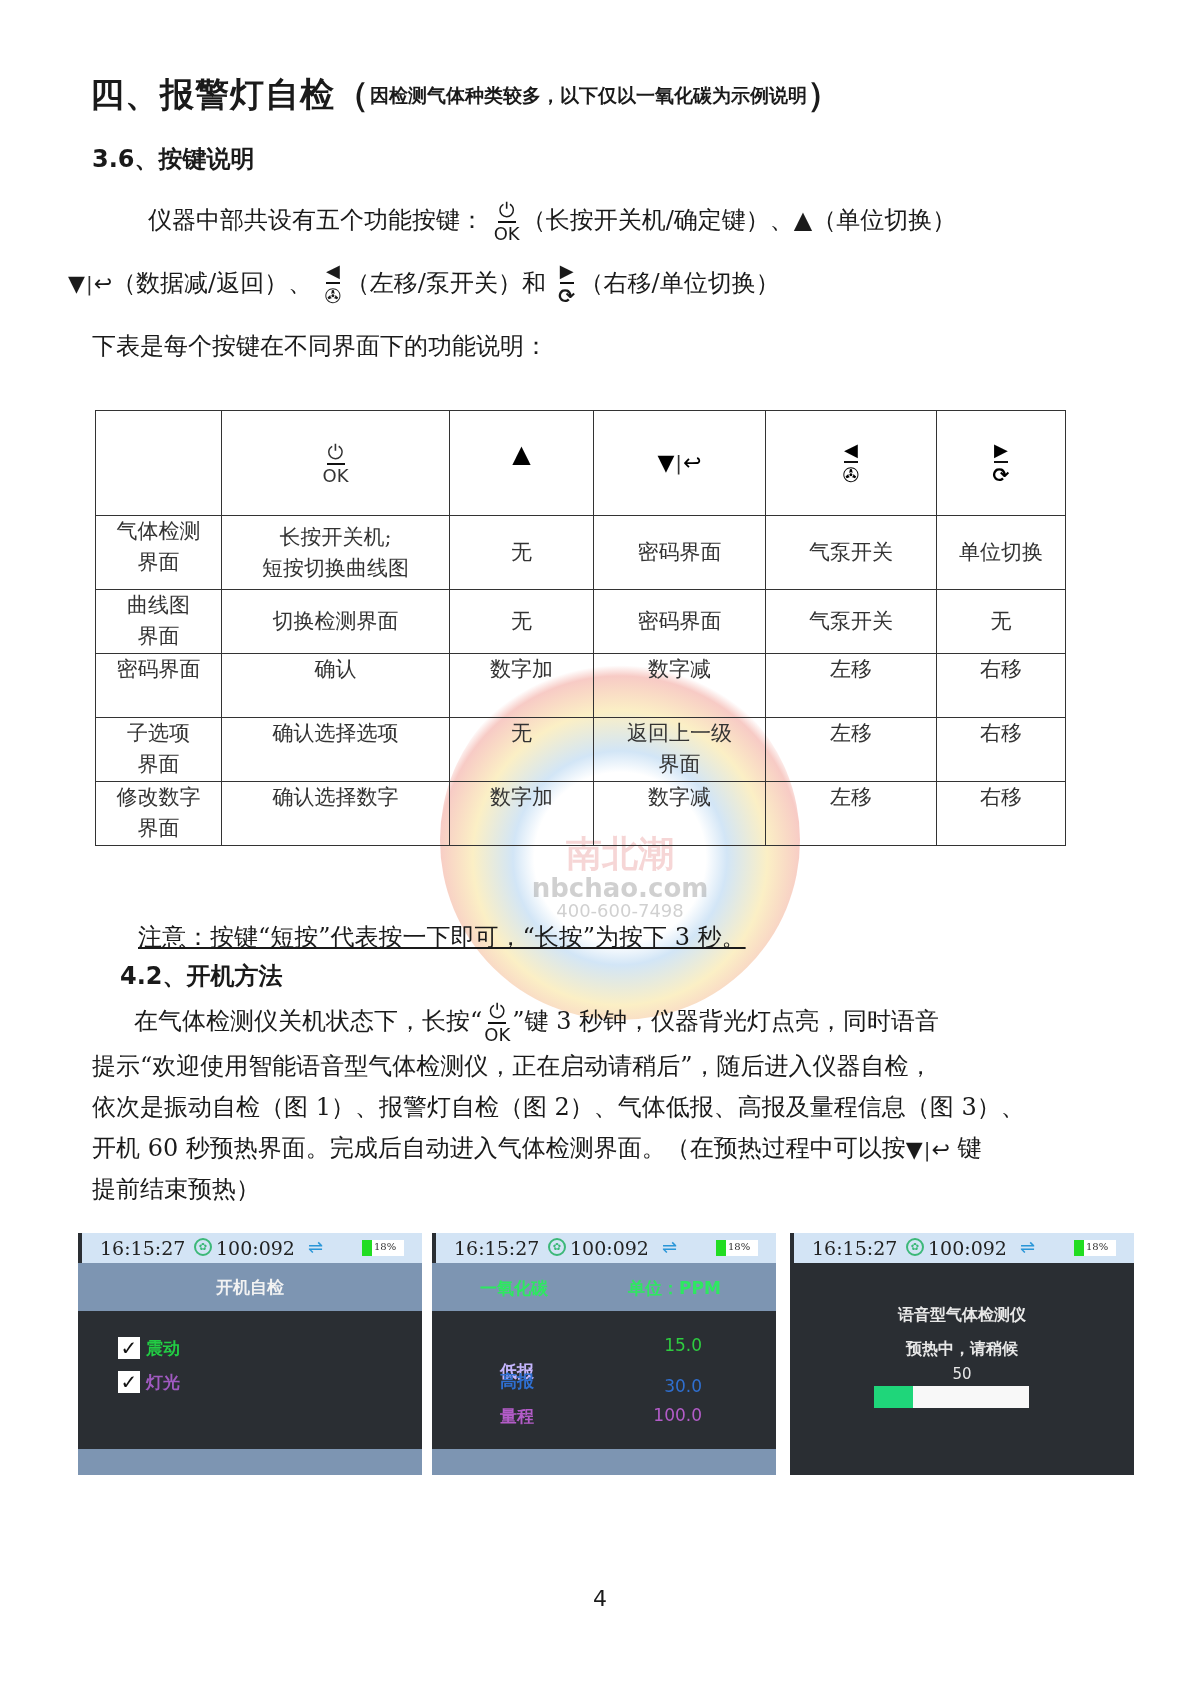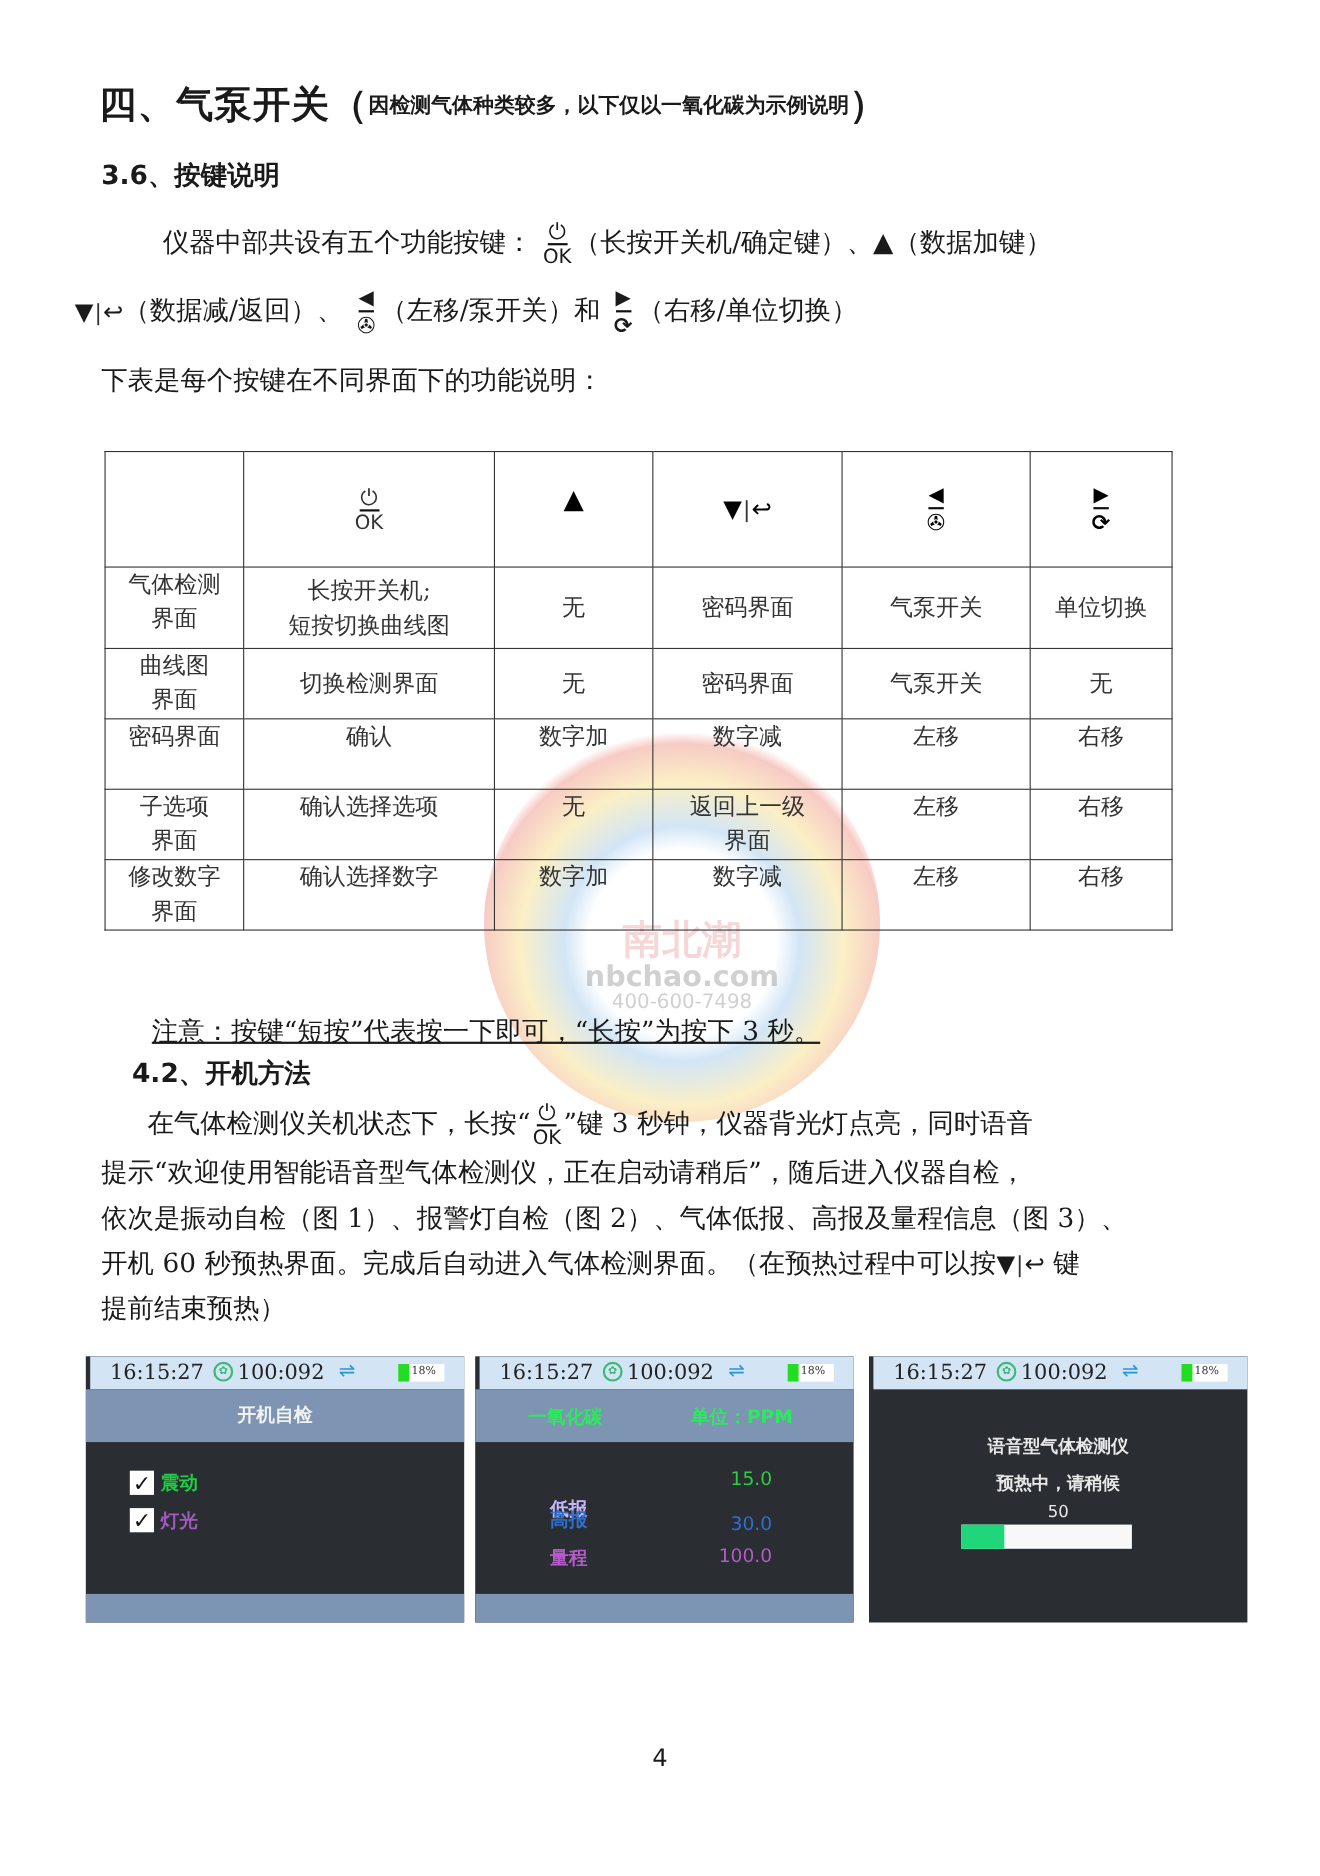--- a/index.html
+++ b/index.html
@@ -63,32 +63,32 @@
 </style>
 </head>
 <body>
 
 <div class="watermark"></div>
 <div class="wm-text" style="left:520px; top:830px; width:200px; font-size:36px; color:rgba(220,90,90,0.25); font-weight:bold;">南北潮</div>
 <div class="wm-text" style="left:500px; top:873px; width:240px; font-size:26px; font-weight:bold;">nbchao.com</div>
 <div class="wm-text" style="left:500px; top:900px; width:240px; font-size:18px;">400-600-7498</div>
 
 <div class="abs h1">
-  <span>四、气泵开关</span><span class="paren">（</span><span class="sub">因检测气体种类较多，以下仅以一氧化碳为示例说明</span><span class="paren">）</span>
+  <span>四、报警灯自检</span><span class="paren">（</span><span class="sub">因检测气体种类较多，以下仅以一氧化碳为示例说明</span><span class="paren">）</span>
 </div>
 
 <div class="abs h2" style="left:92px; top:143px;">3.6、按键说明</div>
 
 <div class="abs para" style="left:148px; top:200px;">
   <span>仪器中部共设有五个功能按键：</span>
   <span class="key okkey">
     <span class="pw">⏻</span>
     <span class="bar"></span>
     <span class="ok">OK</span>
-  </span><span>（长按开关机/确定键）、</span><span style="font-family:'DejaVu Sans',sans-serif;">▲</span><span>（数据加键）</span>
+  </span><span>（长按开关机/确定键）、</span><span style="font-family:'DejaVu Sans',sans-serif;">▲</span><span>（单位切换）</span>
 </div>
 
 <div class="abs para" style="left:68px; top:262px;">
   <span class="downkey"><span>▼</span><span class="sep">|</span><span>↩</span></span><span>（数据减/返回）、</span>
   <span class="key arrowkey">
     <span class="tri">◀</span>
     <span class="bar"></span>
     <span class="fan">✇</span>
   </span><span>（左移/泵开关）和</span>
   <span class="key arrowkey">

